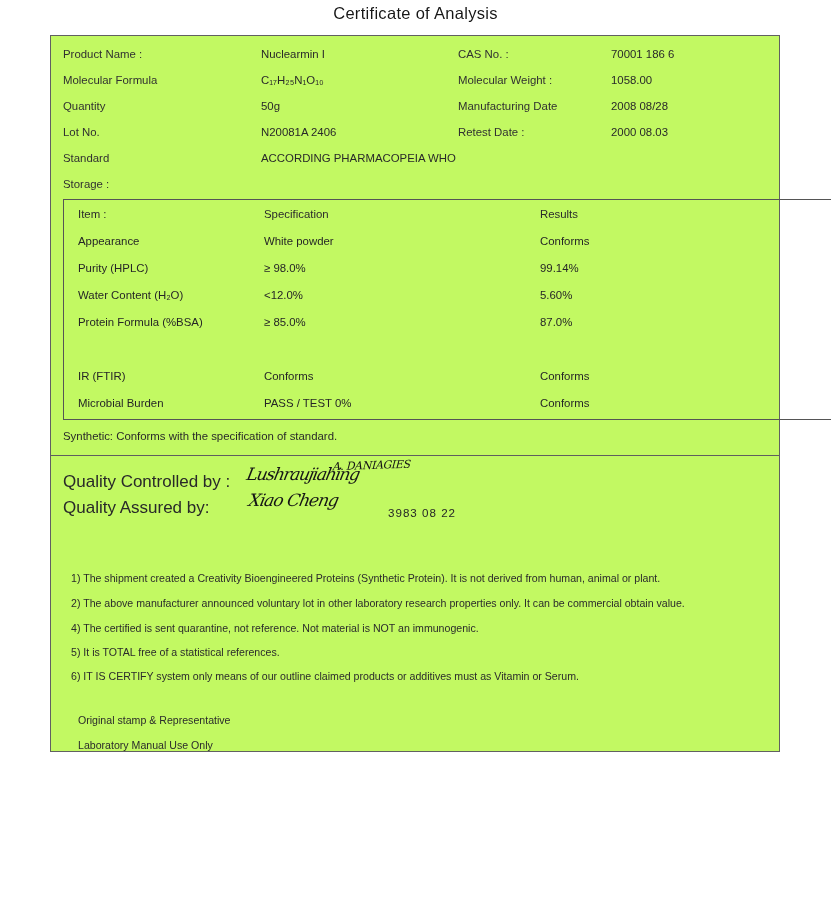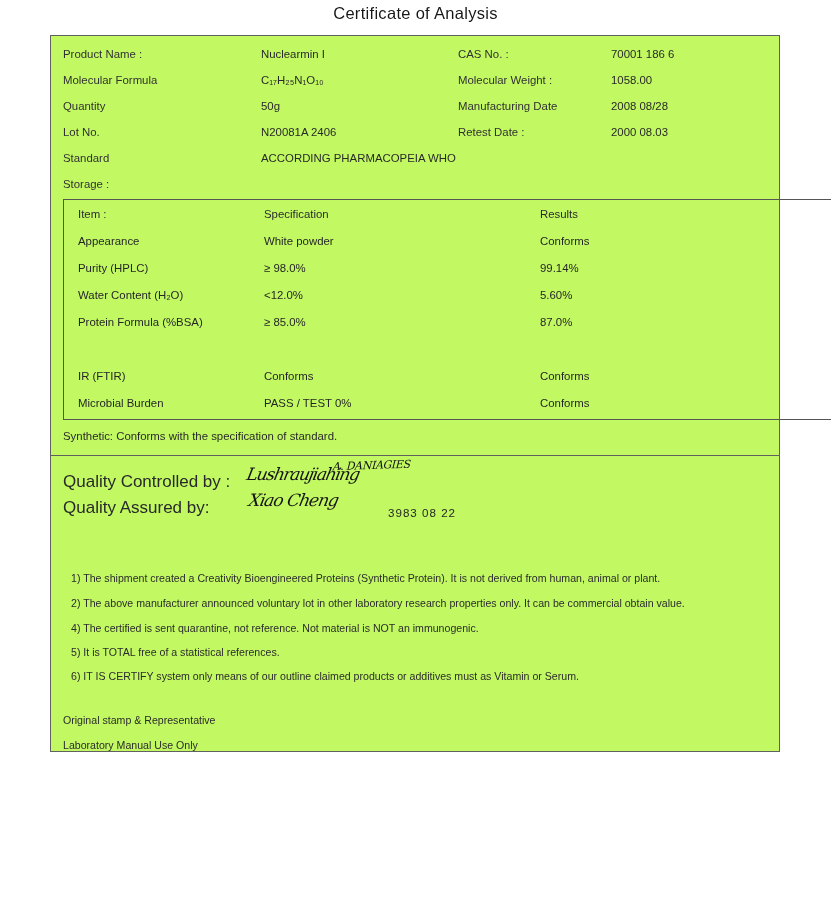--- a/index.html
+++ b/index.html
@@ -200,20 +200,21 @@
     position: absolute;
     left: 12px;
     top: 672px;
     width: 706px;
   }
   .footer-line {
     font-size: 10.6px;
     line-height: 25px;
     color: #303030;
     white-space: nowrap;
+    margin-left: 15px;
   }
 
   
   .scan {
     filter: blur(0.32px) contrast(1.06);
   }
 </style>
 </head>
 <body>
 

